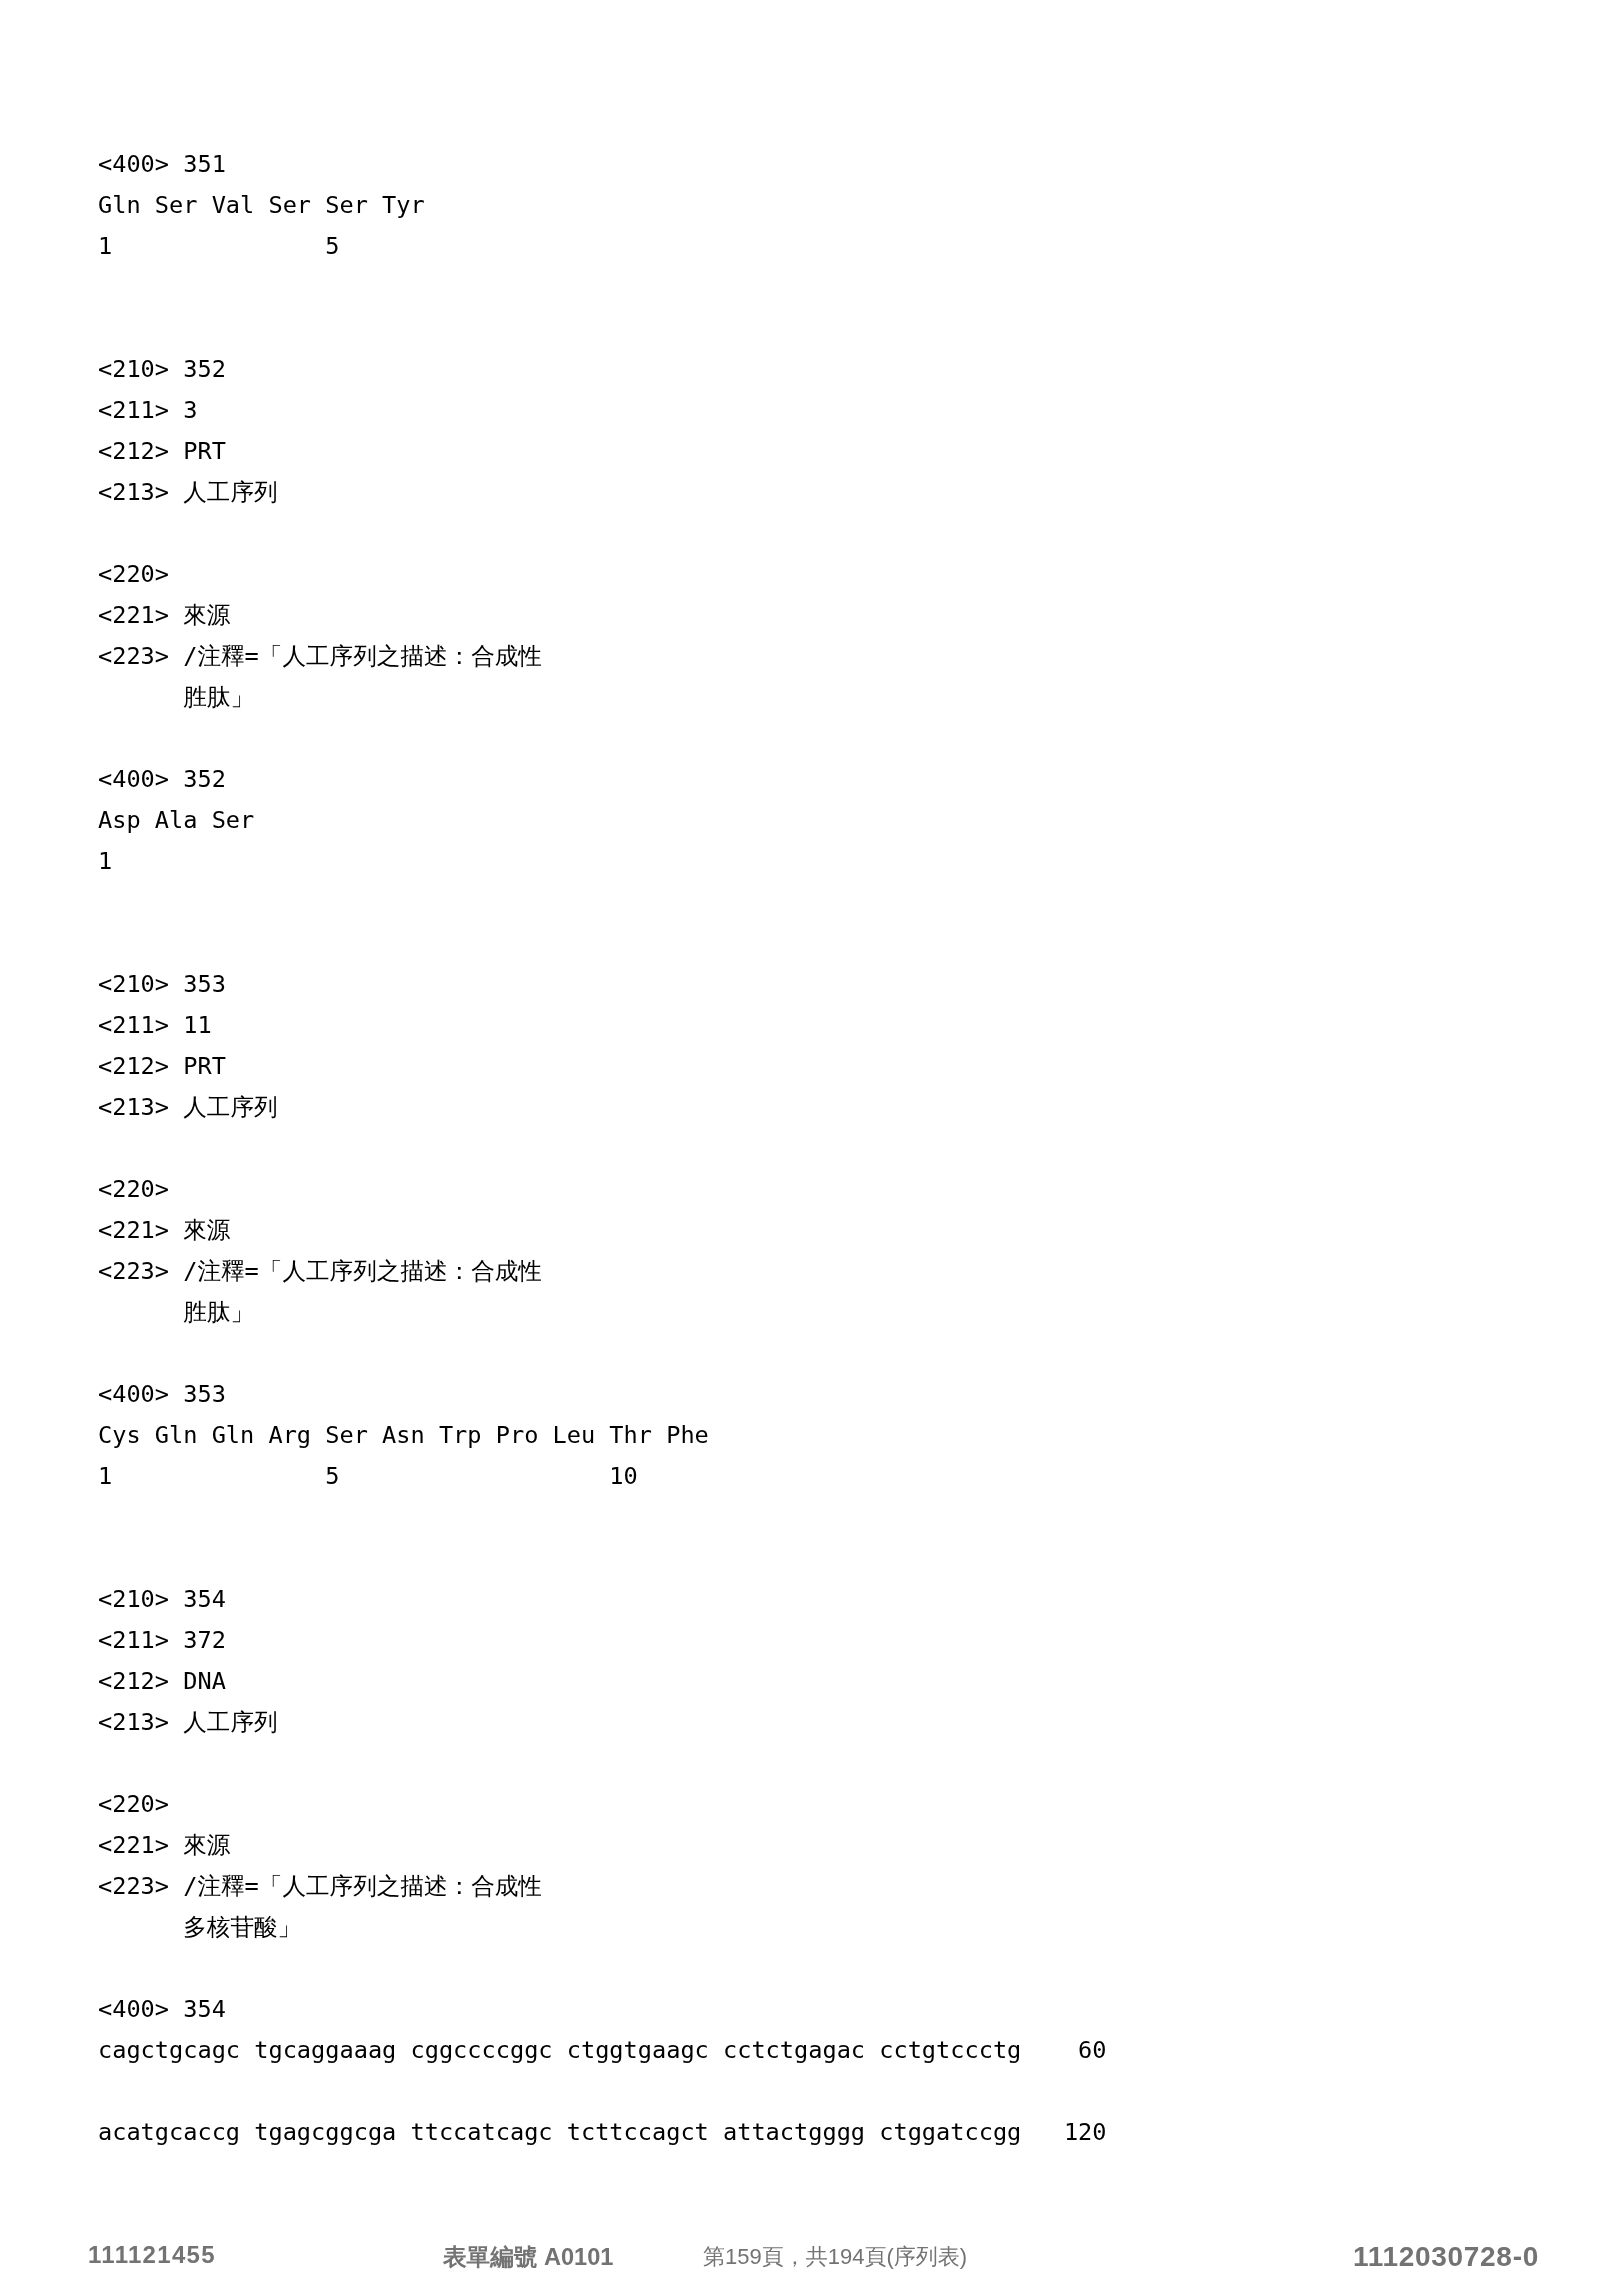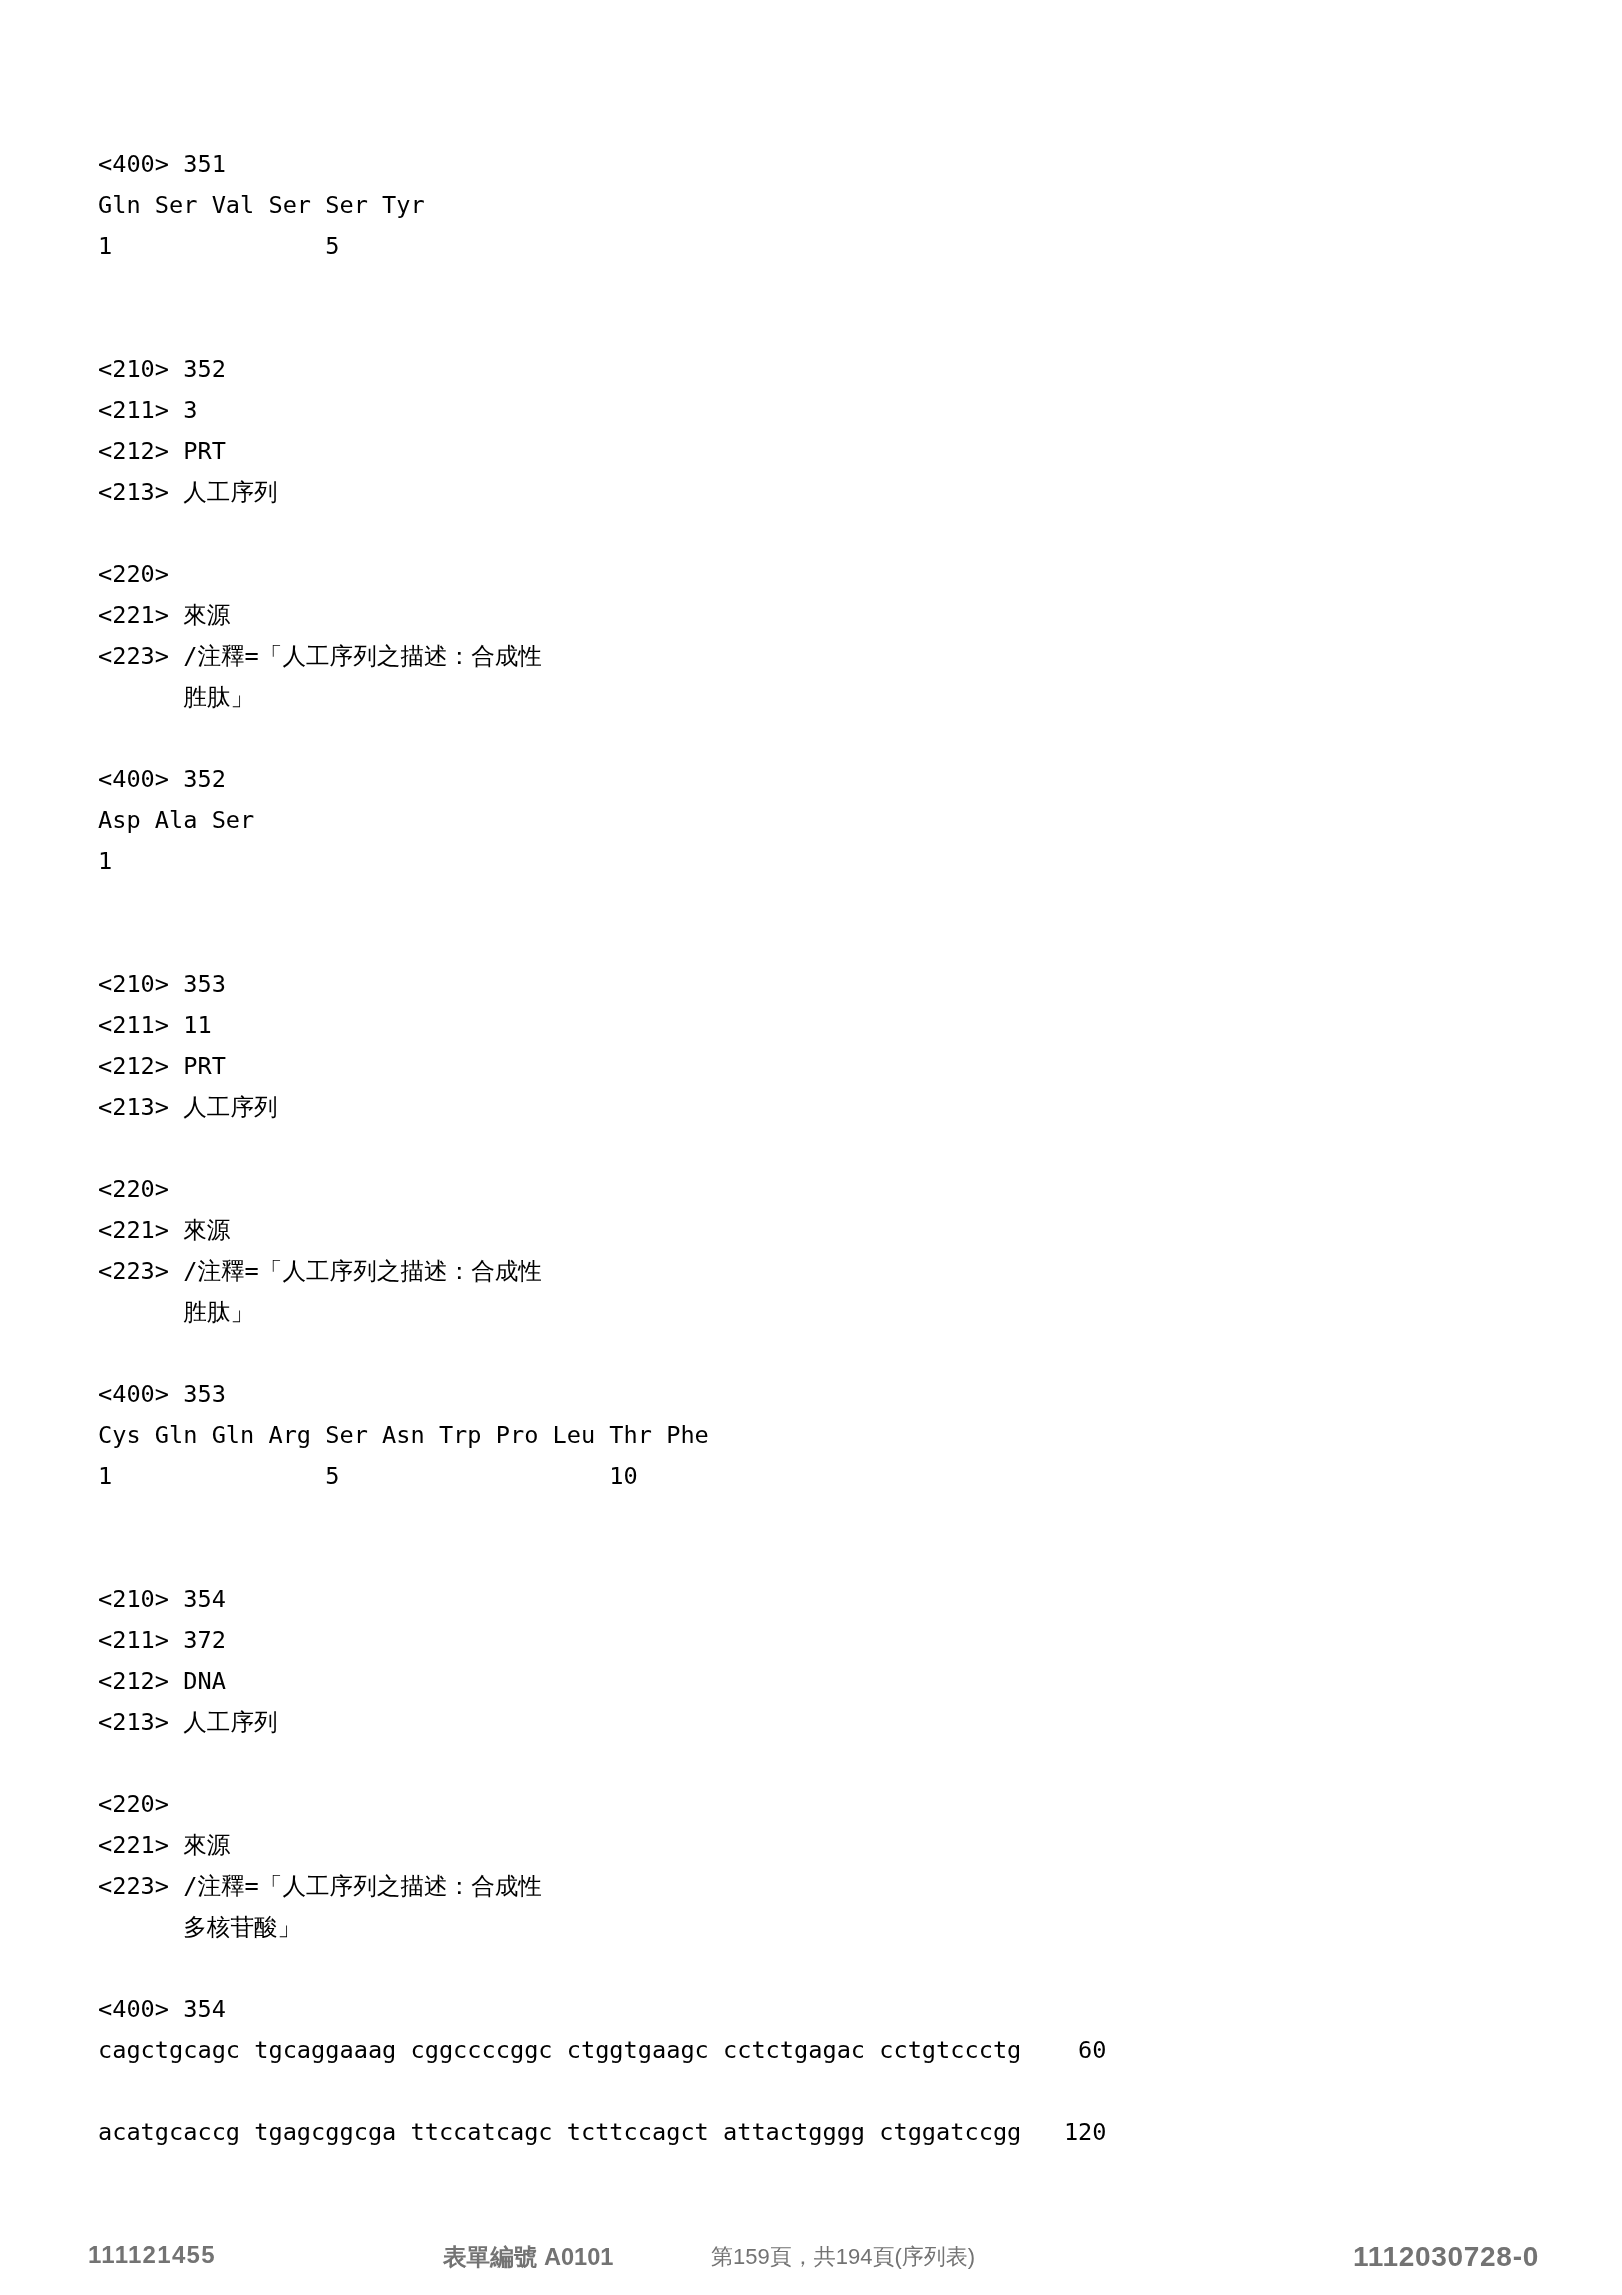--- a/index.html
+++ b/index.html
@@ -30,21 +30,21 @@
   }
   
   .footer-item {
     position: absolute;
     font-family: "Liberation Sans", sans-serif;
     color: #737373;
     white-space: pre;
   }
   .footer-app    { left: 88px;  top: 2241px; font-size: 24px; font-weight: 700; letter-spacing: 1.3px; }
   .footer-form   { left: 396px;  top: 2241px; font-size: 23.6px; font-weight: 700; margin-left: 47px; }
-  .footer-pages  { left: 703px; top: 2242px; font-size: 22px; font-weight: 400; margin-left: 8px; }
+  .footer-pages  { left: 703px; top: 2242px; font-size: 22px; font-weight: 400; }
   .footer-docnum { left: 1353px; top: 2241px; font-size: 28px; font-weight: 700; letter-spacing: 0.7px; }
 </style>
 </head>
 <body>
 
 <div class="page">
 
   <main class="seq-body" id="seq-body"><div class="seq-line">&lt;400&gt; 351</div><div class="seq-line">Gln Ser Val Ser Ser Tyr</div><div class="seq-line">1               5</div><div class="seq-line"></div><div class="seq-line"></div><div class="seq-line">&lt;210&gt; 352</div><div class="seq-line">&lt;211&gt; 3</div><div class="seq-line">&lt;212&gt; PRT</div><div class="seq-line">&lt;213&gt; 人工序列</div><div class="seq-line"></div><div class="seq-line">&lt;220&gt;</div><div class="seq-line">&lt;221&gt; 來源</div><div class="seq-line">&lt;223&gt; /注釋=「人工序列之描述：合成性</div><div class="seq-line">      胜肽」</div><div class="seq-line"></div><div class="seq-line">&lt;400&gt; 352</div><div class="seq-line">Asp Ala Ser</div><div class="seq-line">1</div><div class="seq-line"></div><div class="seq-line"></div><div class="seq-line">&lt;210&gt; 353</div><div class="seq-line">&lt;211&gt; 11</div><div class="seq-line">&lt;212&gt; PRT</div><div class="seq-line">&lt;213&gt; 人工序列</div><div class="seq-line"></div><div class="seq-line">&lt;220&gt;</div><div class="seq-line">&lt;221&gt; 來源</div><div class="seq-line">&lt;223&gt; /注釋=「人工序列之描述：合成性</div><div class="seq-line">      胜肽」</div><div class="seq-line"></div><div class="seq-line">&lt;400&gt; 353</div><div class="seq-line">Cys Gln Gln Arg Ser Asn Trp Pro Leu Thr Phe</div><div class="seq-line">1               5                   10</div><div class="seq-line"></div><div class="seq-line"></div><div class="seq-line">&lt;210&gt; 354</div><div class="seq-line">&lt;211&gt; 372</div><div class="seq-line">&lt;212&gt; DNA</div><div class="seq-line">&lt;213&gt; 人工序列</div><div class="seq-line"></div><div class="seq-line">&lt;220&gt;</div><div class="seq-line">&lt;221&gt; 來源</div><div class="seq-line">&lt;223&gt; /注釋=「人工序列之描述：合成性</div><div class="seq-line">      多核苷酸」</div><div class="seq-line"></div><div class="seq-line">&lt;400&gt; 354</div><div class="seq-line">cagctgcagc tgcaggaaag cggccccggc ctggtgaagc cctctgagac cctgtccctg    60</div><div class="seq-line"></div><div class="seq-line">acatgcaccg tgagcggcga ttccatcagc tcttccagct attactgggg ctggatccgg   120</div></main>
 
   <footer>

